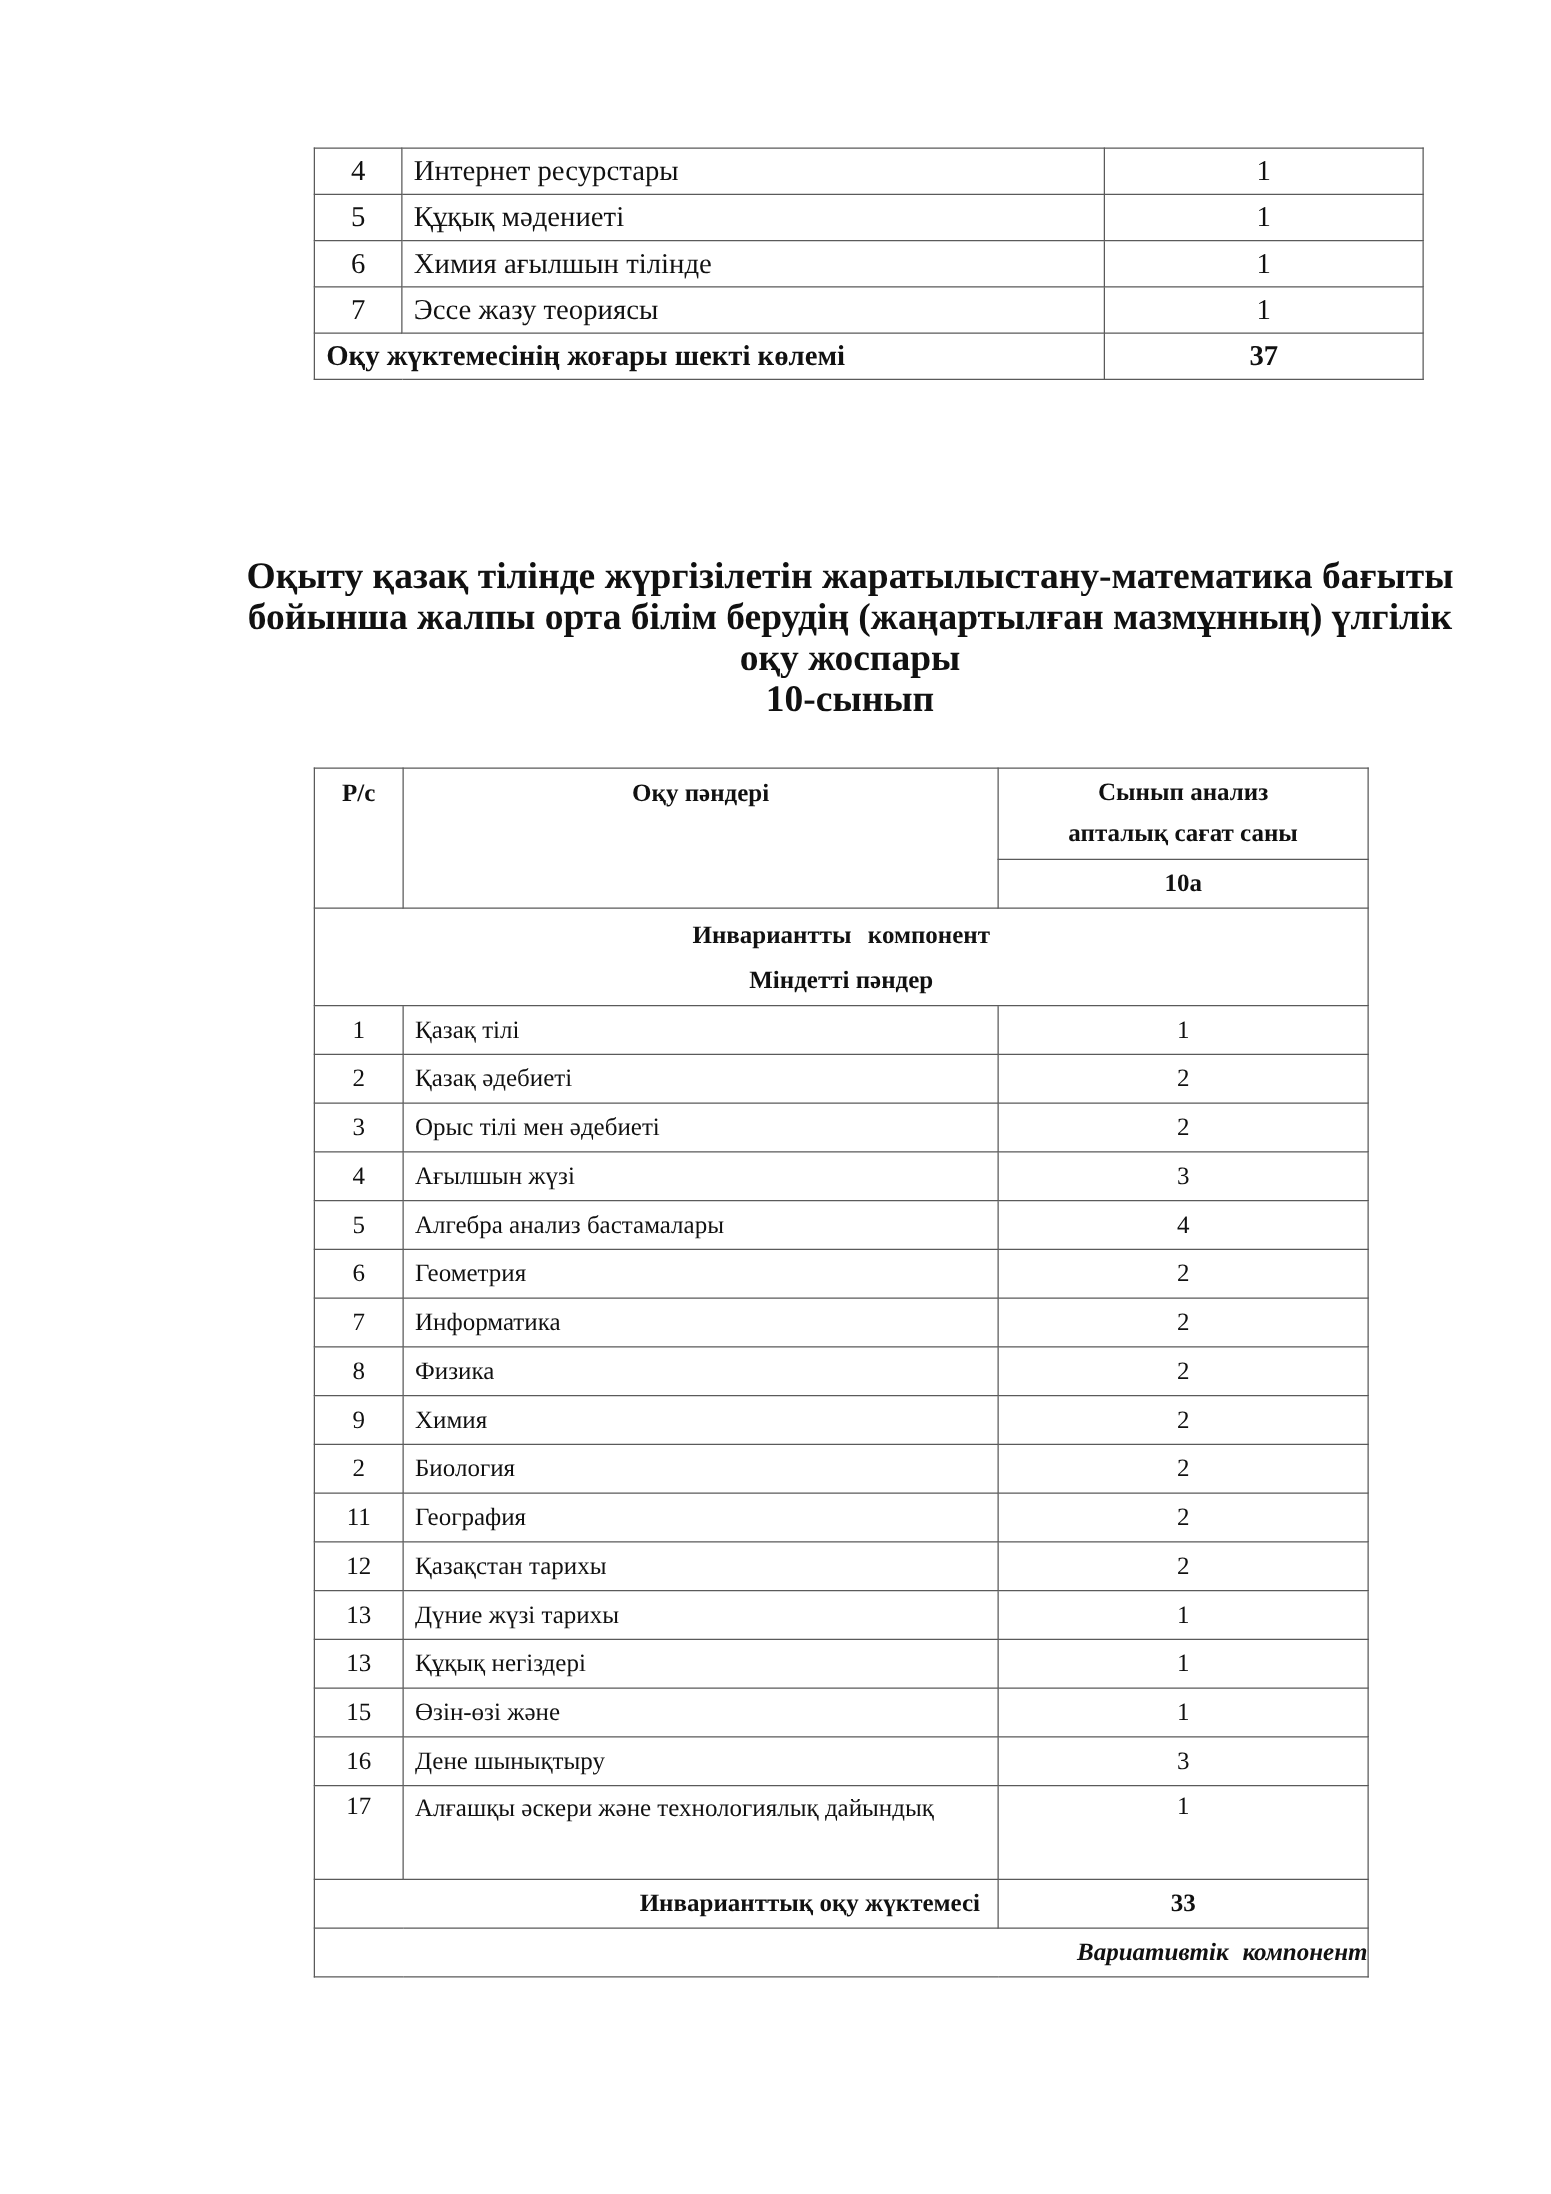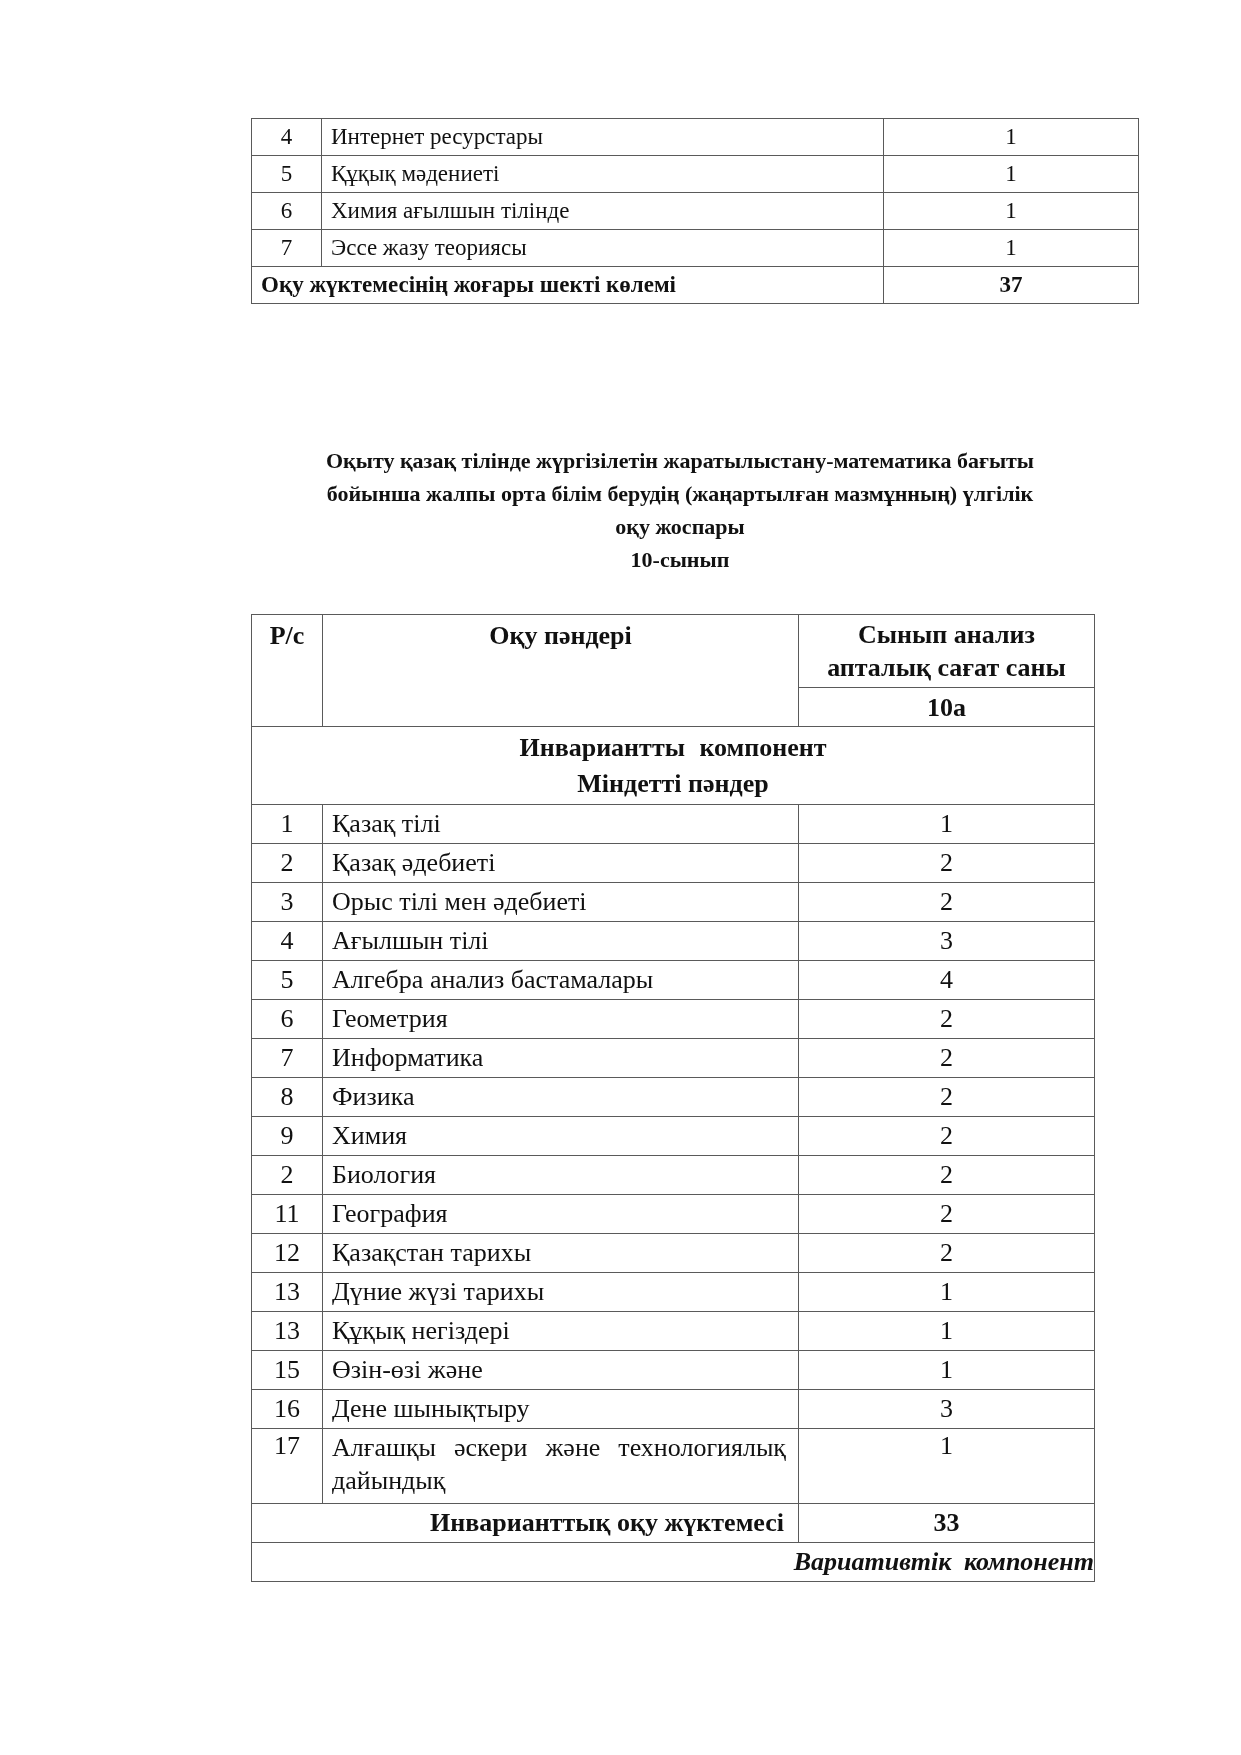--- a/index.html
+++ b/index.html
@@ -9,23 +9,23 @@
   td { border:1.5px solid #5a5a5a; padding:0; vertical-align:middle; }
   #t1 { left:251px; top:118px; width:887px; font-size:23px; }
   #t1 td { height:36px; }
   #t1 .num { text-align:center; }
   #t1 .name { padding-left:9px; }
   #t1 .val { text-align:center; }
   #t1 .bold { font-weight:bold; padding-left:9px; }
   #t1 .boldv { font-weight:bold; text-align:center; }
 
   #title { position:absolute; left:180px; top:444px; width:1000px; text-align:center;
-           font-weight:bold; font-size:22px; line-height:33px; }
+           font-weight:bold; font-size:30px; line-height:33px; }
 
-  #t2 { left:251px; top:614px; width:843px; font-size:26px; }
+  #t2 { left:251px; top:614px; width:843px; font-size:20px; }
   #t2 td { height:38px; }
   #t2 .hdr { font-weight:bold; text-align:center; vertical-align:top; padding-top:4px; line-height:33px; }
   #t2 .hdr2 { font-weight:bold; text-align:center; line-height:33px; }
   #t2 .sect { font-weight:bold; text-align:center; line-height:36px; height:77px; }
   #t2 .num { text-align:center; }
   #t2 .name { padding-left:9px; }
   #t2 .val { text-align:center; }
   #t2 .multi td { vertical-align:top; height:72px; line-height:33px; }
   #t2 .multi .name { text-align:justify; text-align-last:left; padding-right:12px; padding-top:2px; }
   #t2 .total { font-weight:bold; text-align:right; padding-right:14px; }
@@ -111,21 +111,21 @@
         <td class="name">Қазақ әдебиеті</td>
         <td class="val">2</td>
       </tr>
     <tr>
         <td class="num">3</td>
         <td class="name">Орыс тілі мен әдебиеті</td>
         <td class="val">2</td>
       </tr>
     <tr>
         <td class="num">4</td>
-        <td class="name">Ағылшын тілі</td>
+        <td class="name">Ағылшын жүзі</td>
         <td class="val">3</td>
       </tr>
     <tr>
         <td class="num">5</td>
         <td class="name">Алгебра анализ бастамалары</td>
         <td class="val">4</td>
       </tr>
     <tr>
         <td class="num">6</td>
         <td class="name">Геометрия</td>

